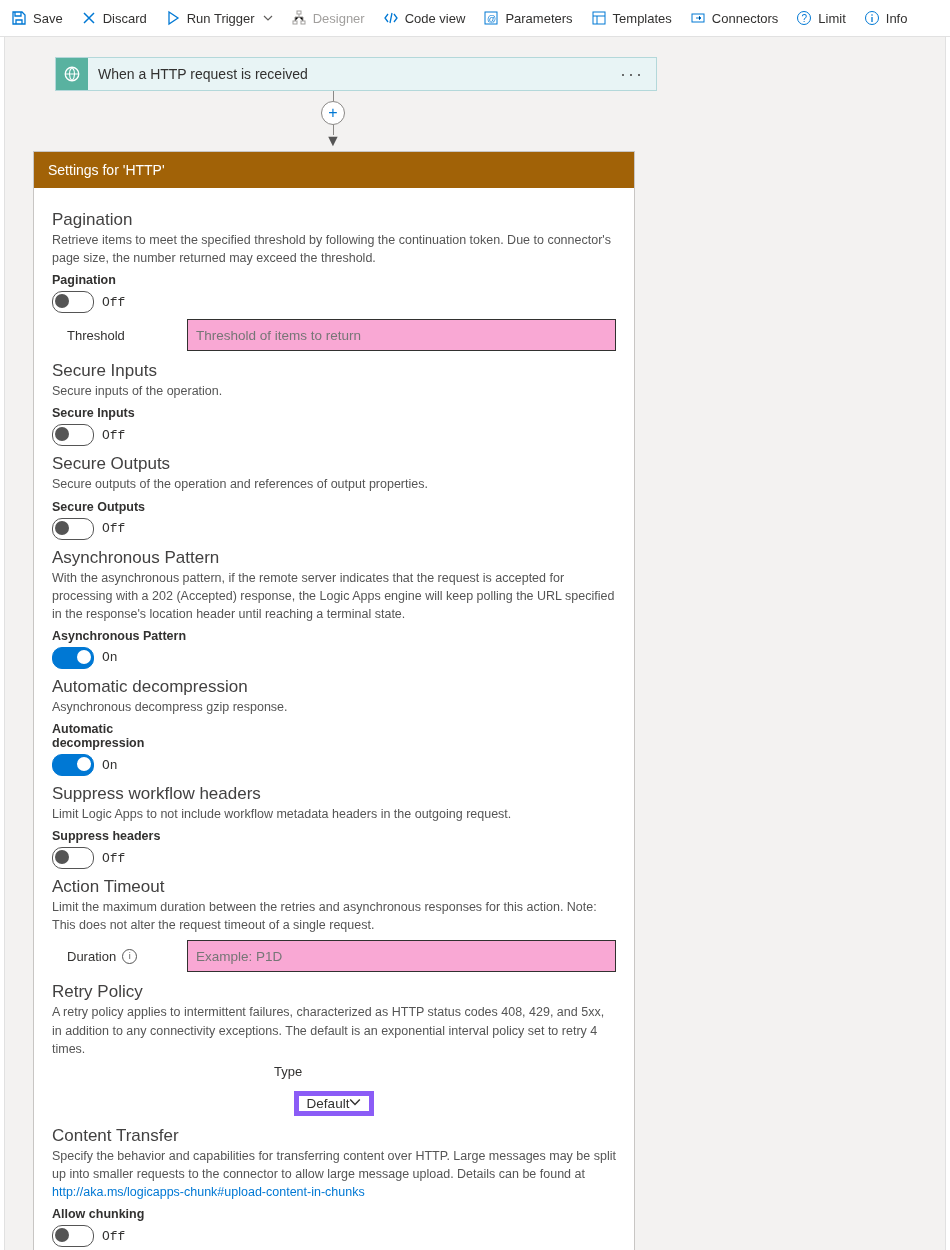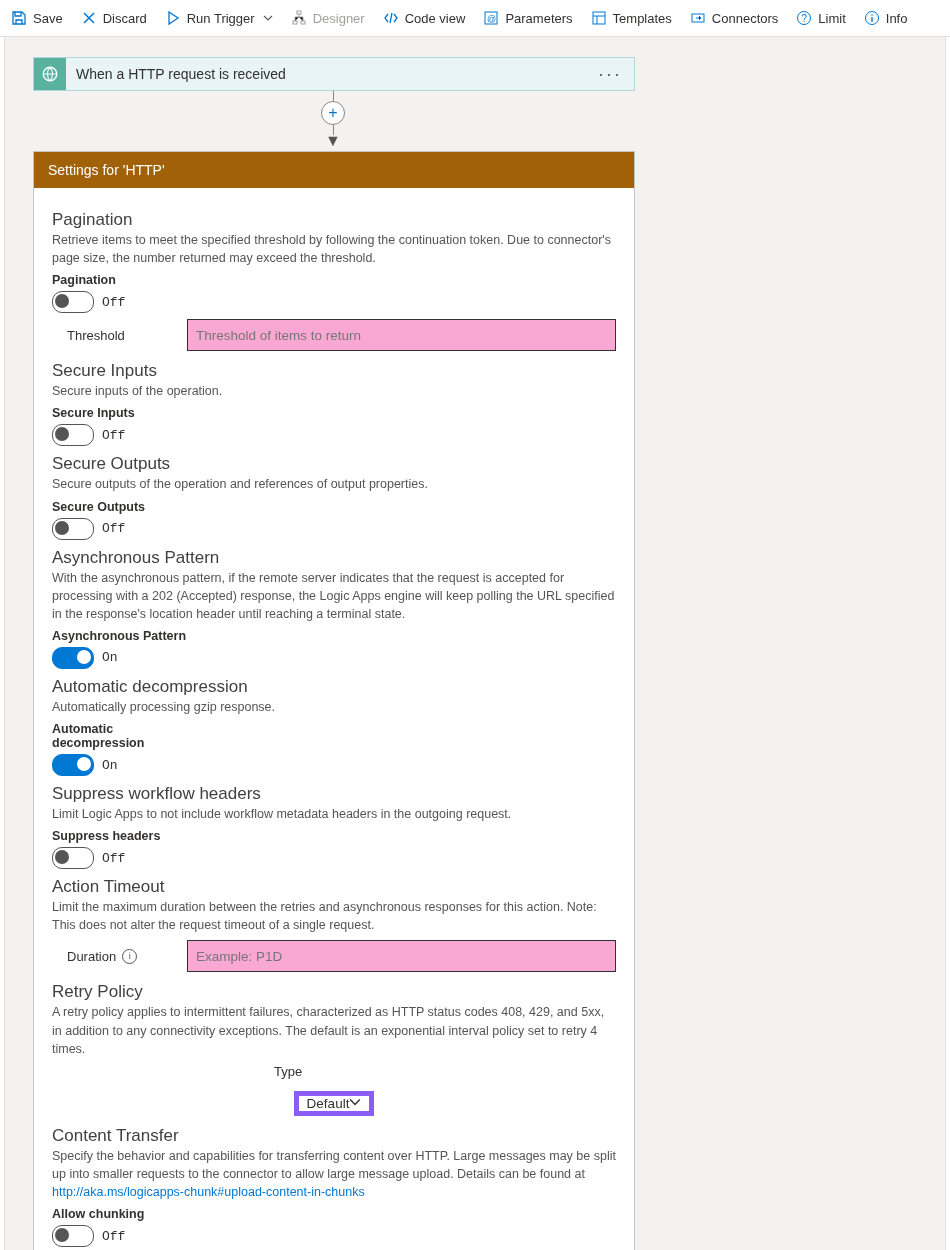--- a/index.html
+++ b/index.html
@@ -37,20 +37,21 @@
     border: 1px solid #e1e1e1;
     border-top: none;
     margin: 0 4px 4px 4px;
   }
   .trigger-card {
     width: 600px;
     display: flex;
     align-items: center;
     border: 1px solid #b3d8da;
     background: #e8f4f5;
+    margin-left: 22px;
   }
   .trigger-icon {
     width: 32px; height: 32px;
     background: #59b2a0;
     display:flex; align-items:center; justify-content:center;
     color:#fff;
   }
   .trigger-title { flex:1; padding: 0 10px; font-size:14px; }
   .trigger-more { padding: 0 12px; color:#555; font-size:18px; letter-spacing:2px; }
   .connector-col {
@@ -276,21 +277,21 @@
       <div class="sec-desc">With the asynchronous pattern, if the remote server indicates that the request is accepted for processing with a 202 (Accepted) response, the Logic Apps engine will keep polling the URL specified in the response's location header until reaching a terminal state.</div>
       <div class="field-label">Asynchronous Pattern</div>
       <div class="toggle-row">
         <div class="toggle on">
             <div class="knob"></div>
           </div>
         <span class="toggle-label">On</span>
       </div>
 
       <div class="sec-title">Automatic decompression</div>
-      <div class="sec-desc">Automatically processing gzip response.</div>
+      <div class="sec-desc">Asynchronous decompress gzip response.</div>
       <div class="field-label" style="max-width:110px">Automatic decompression</div>
       <div class="toggle-row">
         <div class="toggle on">
             <div class="knob"></div>
           </div>
         <span class="toggle-label">On</span>
       </div>
 
       <div class="sec-title">Suppress workflow headers</div>
       <div class="sec-desc">Limit Logic Apps to not include workflow metadata headers in the outgoing request.</div>

